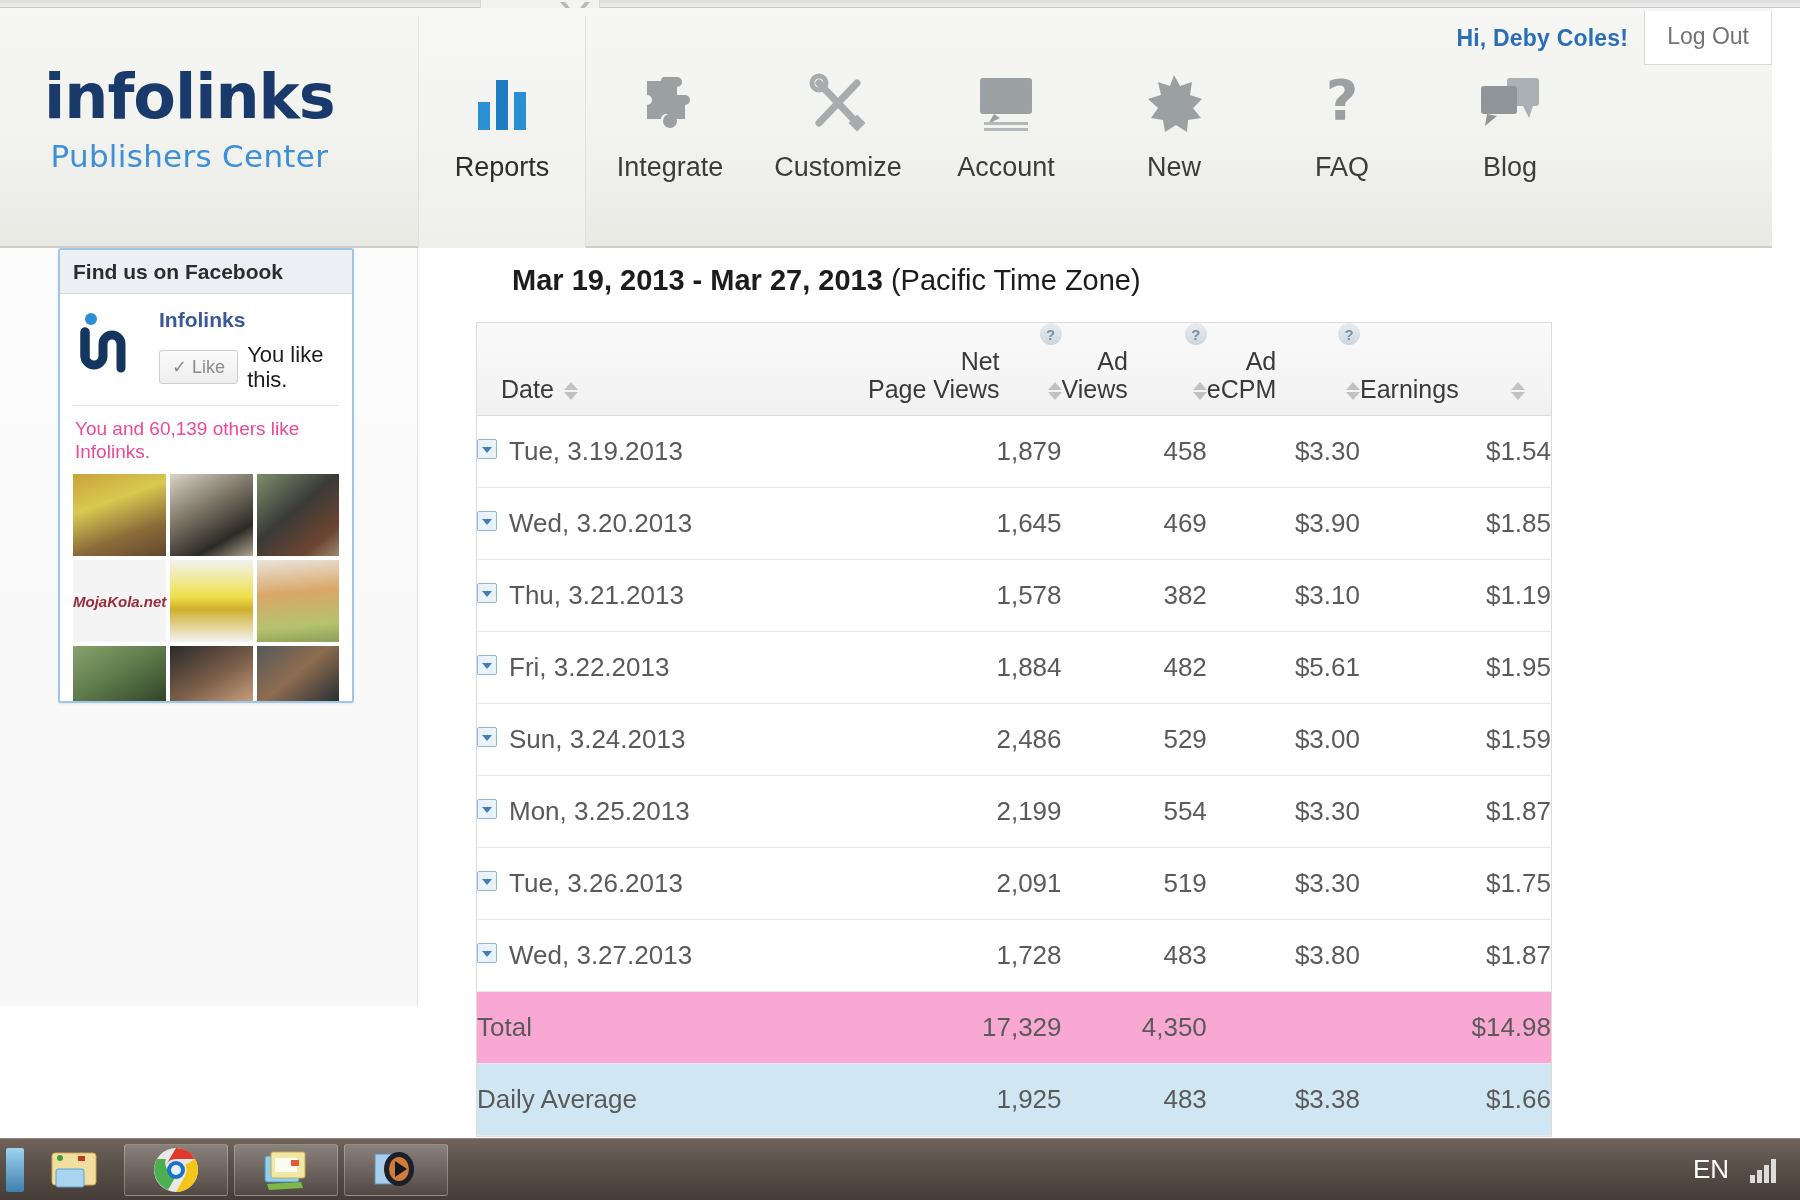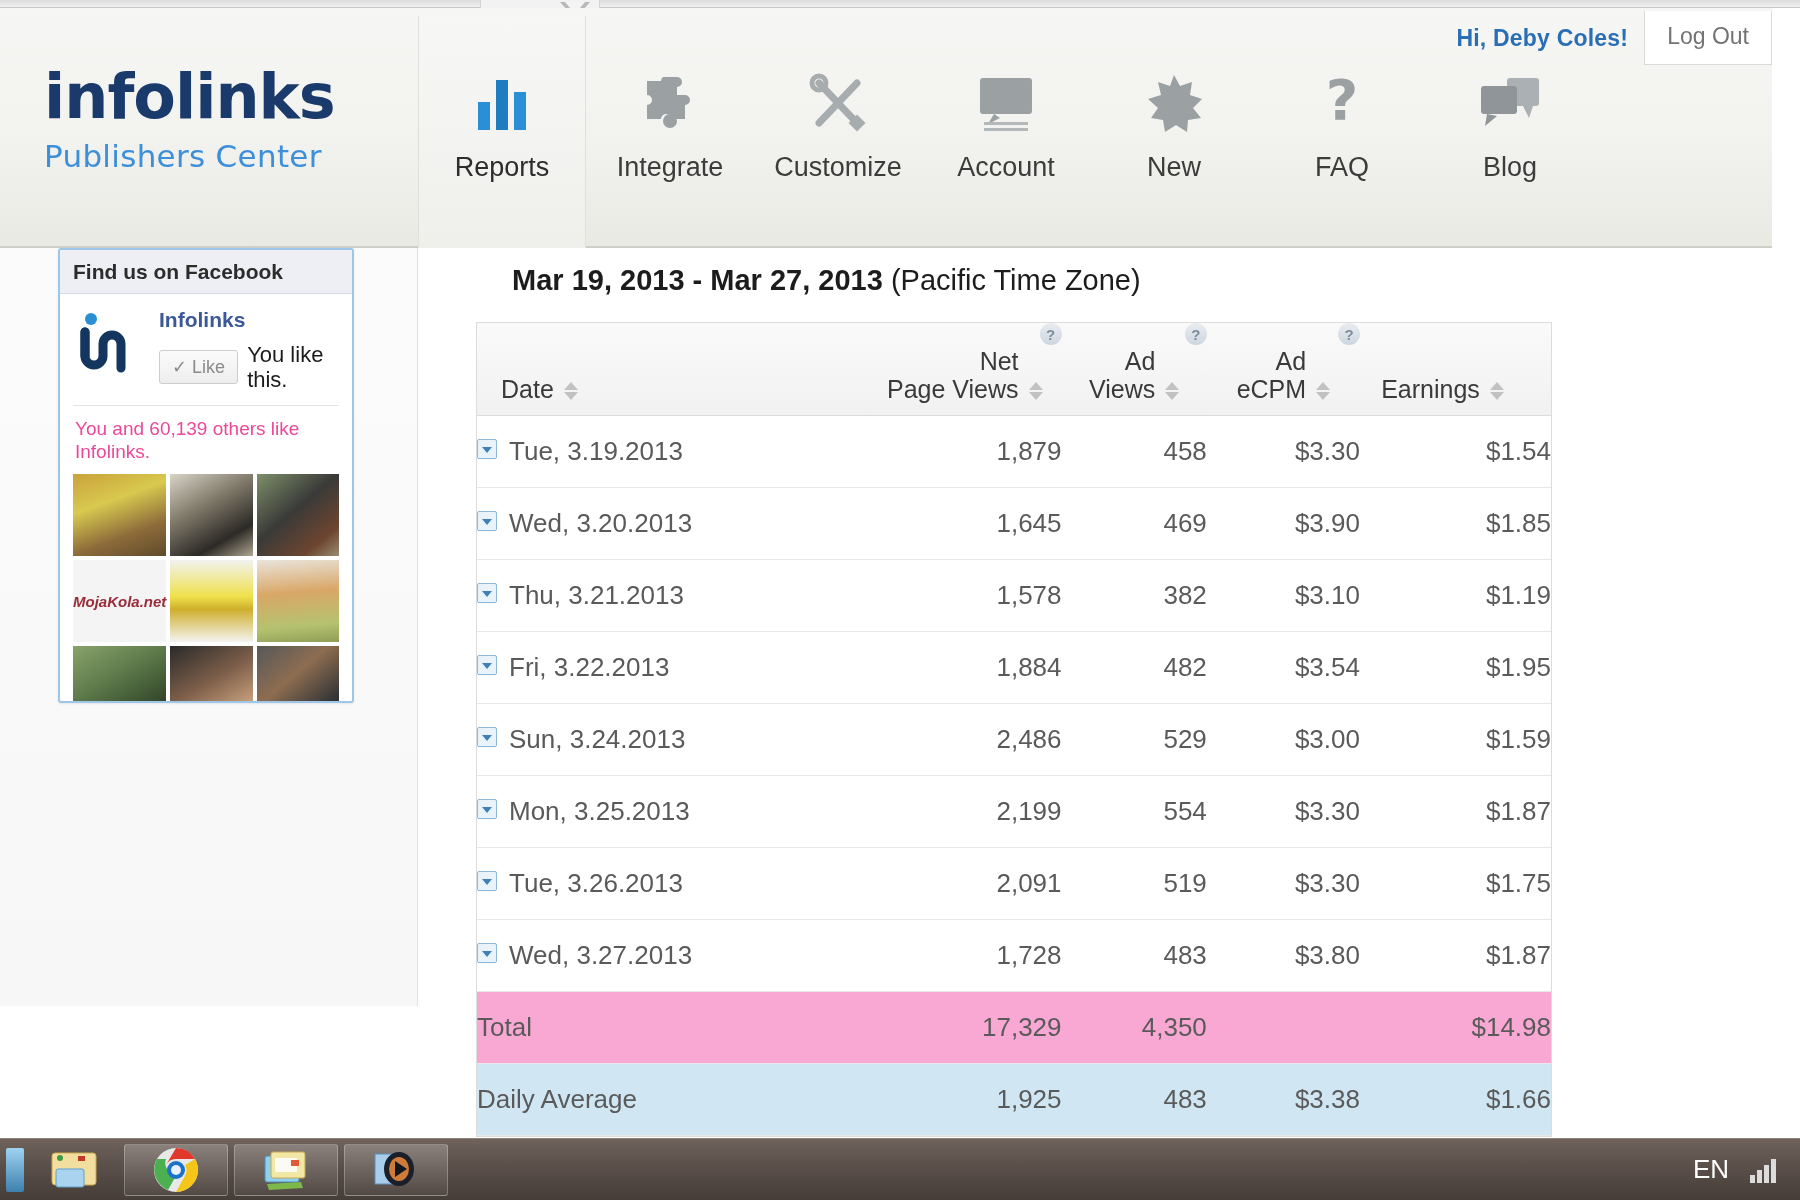--- a/index.html
+++ b/index.html
@@ -30,20 +30,21 @@
     position: absolute; left: 565px; top: 2px; width: 0; height: 0;
     border-left: 10px solid transparent; border-right: 10px solid transparent;
     border-top: 12px solid #f4f4f4;
   }
 
   
   .header {
     position: absolute; left: 0; top: 8px; width: 1772px; height: 240px;
     background: linear-gradient(180deg, #f6f6f4 0%, #f2f2ef 55%, #e9e9e4 100%);
     border-bottom: 2px solid #cfcfc8;
+    text-align: center;
   }
   .userbar {
     position: absolute; right: 0; top: 4px; height: 52px;
     display: flex; align-items: center;
   }
   .greeting {
     color: #2a6fb5; font-size: 23px; font-weight: bold; padding-right: 16px;
     white-space: nowrap; letter-spacing: .2px;
   }
   .logout-btn {
@@ -151,21 +152,21 @@
   .sort-up { border-left:7px solid transparent; border-right:7px solid transparent; border-bottom:8px solid #9a9a9a; }
   .sort-dn { border-left:7px solid transparent; border-right:7px solid transparent; border-top:8px solid #9a9a9a; }
   .help-icon {
     width: 22px; height: 22px; border-radius: 50%;
     background: linear-gradient(#e9edf1,#ccd5de); color:#7f8d9b;
     font-size: 15px; font-weight: bold; display:inline-flex;
     align-items:center; justify-content:center; cursor:pointer; flex-shrink:0;
   }
   .th-date   { text-align: left; padding-left: 24px !important; }
   .th-num    { text-align: right; }
-  .th-num .th-inner { justify-content: center; }
+  .th-num .th-inner { justify-content: space-between; }
   .th-help-row { display:flex; justify-content:flex-end; width:100%; margin-bottom:2px; }
 
   table.report tbody td {
     height: 72px; font-size: 26px; color: #5a5a5a;
     border-bottom: 1px solid #e8e8e8; padding: 0;
   }
   td.c-date { text-align:left; padding-left: 24px; color:#555; white-space:nowrap; }
   td.c-num  { text-align:right; padding-right: 0; }
   .pad-r-nv { padding-right: 42px; }
   .pad-r-av { padding-right: 44px; }
@@ -445,21 +446,21 @@
               <td class="c-date"><span class="expander"></span><span>Thu, 3.21.2013</span></td>
               <td class="c-num pad-r-nv">1,578</td>
               <td class="c-num pad-r-av">382</td>
               <td class="c-num pad-r-ec">$3.10</td>
               <td class="c-num pad-r-ea">$1.19</td>
             </tr>
             <tr class="">
               <td class="c-date"><span class="expander"></span><span>Fri, 3.22.2013</span></td>
               <td class="c-num pad-r-nv">1,884</td>
               <td class="c-num pad-r-av">482</td>
-              <td class="c-num pad-r-ec">$3.54</td>
+              <td class="c-num pad-r-ec">$5.61</td>
               <td class="c-num pad-r-ea">$1.95</td>
             </tr>
             <tr class="">
               <td class="c-date"><span class="expander"></span><span>Sun, 3.24.2013</span></td>
               <td class="c-num pad-r-nv">2,486</td>
               <td class="c-num pad-r-av">529</td>
               <td class="c-num pad-r-ec">$3.00</td>
               <td class="c-num pad-r-ea">$1.59</td>
             </tr>
             <tr class="">

